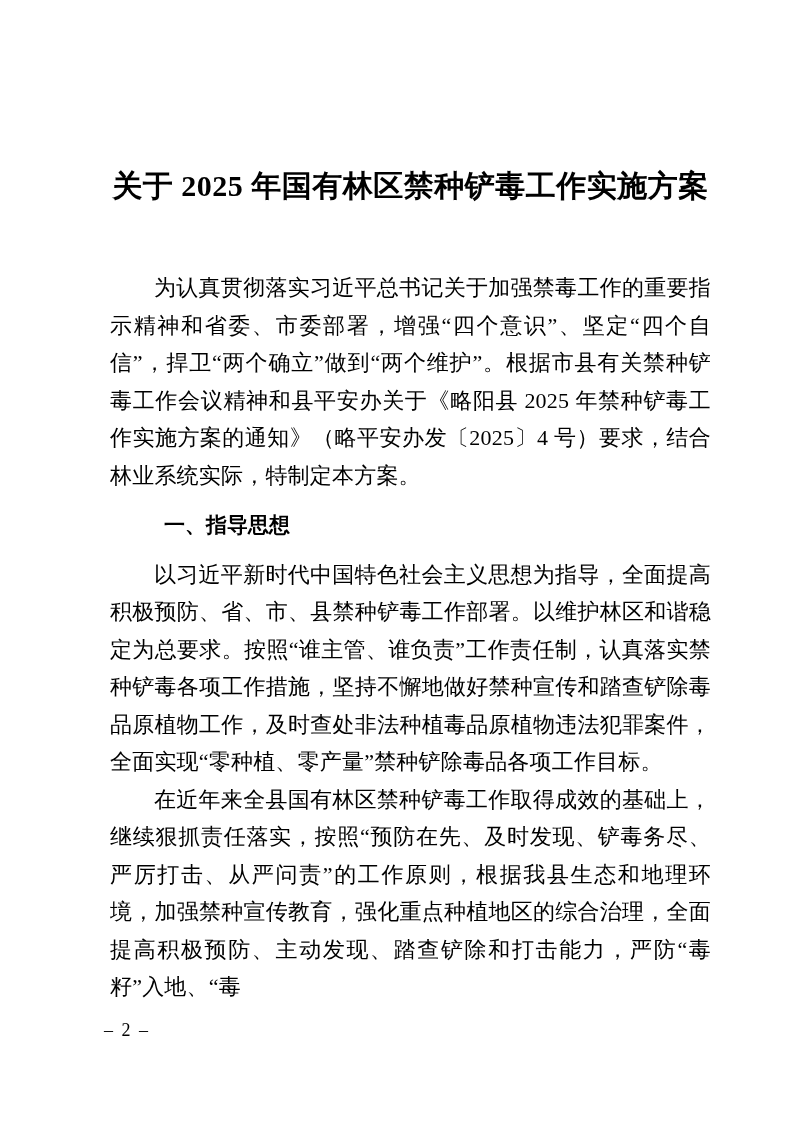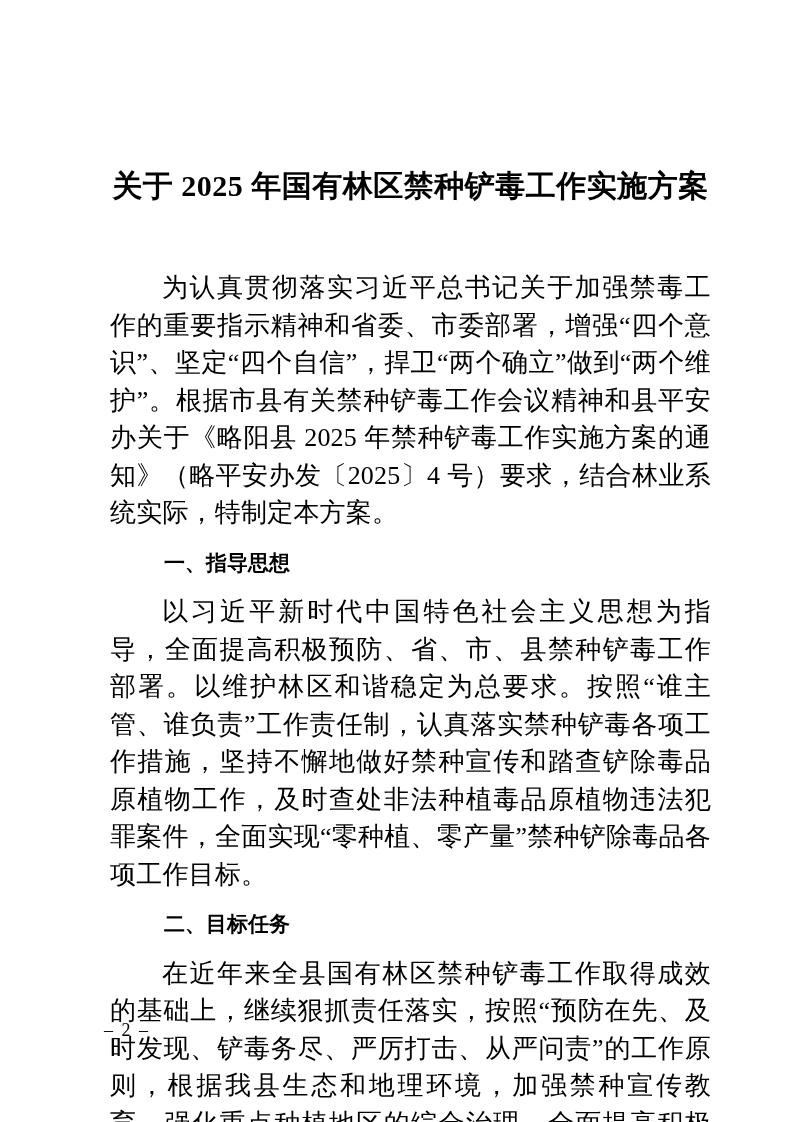--- a/index.html
+++ b/index.html
@@ -26,21 +26,21 @@
     margin: 0 0 62px 0;
     font-size: 30px;
     font-weight: bold;
     line-height: 42px;
     text-align: center;
     letter-spacing: 0.5px;
     font-family: "Liberation Serif", "DejaVu Serif", serif;
   }
   .para {
     margin: 0;
-    font-size: 26px;
+    font-size: 22px;
     line-height: 37.5px;
     text-align: justify;
     text-indent: 2em;
     letter-spacing: 0.2px;
     font-family: "Liberation Serif", "DejaVu Serif", serif;
   }
   .heading {
     margin: 12px;
     font-size: 21px;
     line-height: 37.5px;
@@ -63,18 +63,17 @@
 </head>
 <body>
 
 <div class="page">
   <div class="doc">
     <h1 class="title">关于 2025 年国有林区禁种铲毒工作实施方案</h1>
     <div id="blocks-container">
         <p class="para">为认真贯彻落实习近平总书记关于加强禁毒工作的重要指示精神和省委、市委部署，增强“四个意识”、坚定“四个自信”，捍卫“两个确立”做到“两个维护”。根据市县有关禁种铲毒工作会议精神和县平安办关于《略阳县 2025 年禁种铲毒工作实施方案的通知》（略平安办发〔2025〕4 号）要求，结合林业系统实际，特制定本方案。</p>
         <h2 class="heading">一、指导思想</h2>
         <p class="para">以习近平新时代中国特色社会主义思想为指导，全面提高积极预防、省、市、县禁种铲毒工作部署。以维护林区和谐稳定为总要求。按照“谁主管、谁负责”工作责任制，认真落实禁种铲毒各项工作措施，坚持不懈地做好禁种宣传和踏查铲除毒品原植物工作，及时查处非法种植毒品原植物违法犯罪案件，全面实现“零种植、零产量”禁种铲除毒品各项工作目标。</p>
-        <h2 class="heading">二、目标任务</h2>
         <p class="para">在近年来全县国有林区禁种铲毒工作取得成效的基础上，继续狠抓责任落实，按照“预防在先、及时发现、铲毒务尽、严厉打击、从严问责”的工作原则，根据我县生态和地理环境，加强禁种宣传教育，强化重点种植地区的综合治理，全面提高积极预防、主动发现、踏查铲除和打击能力，严防“毒籽”入地、“毒</p>
       </div>
   </div>
   <div class="footer-pagenum">– 2 –</div>
 </div>
 
 </body></html>

